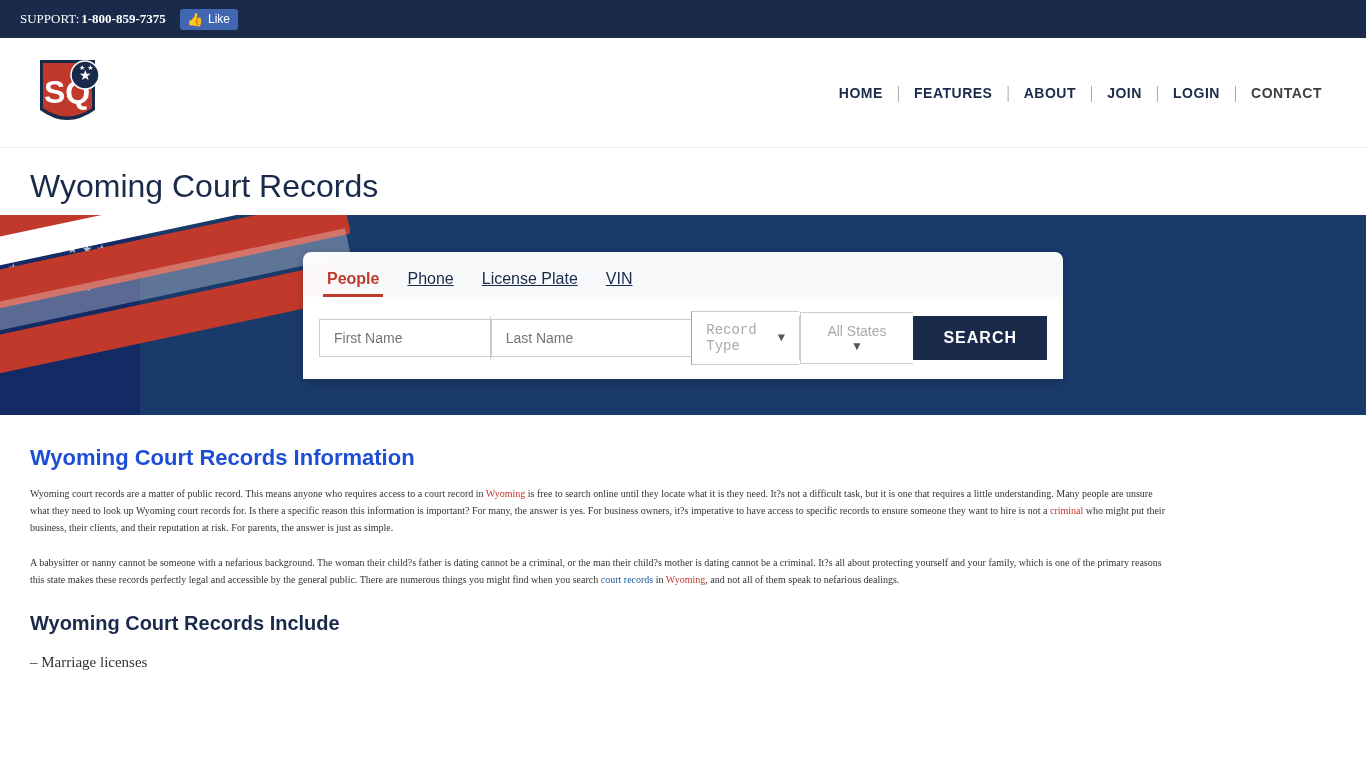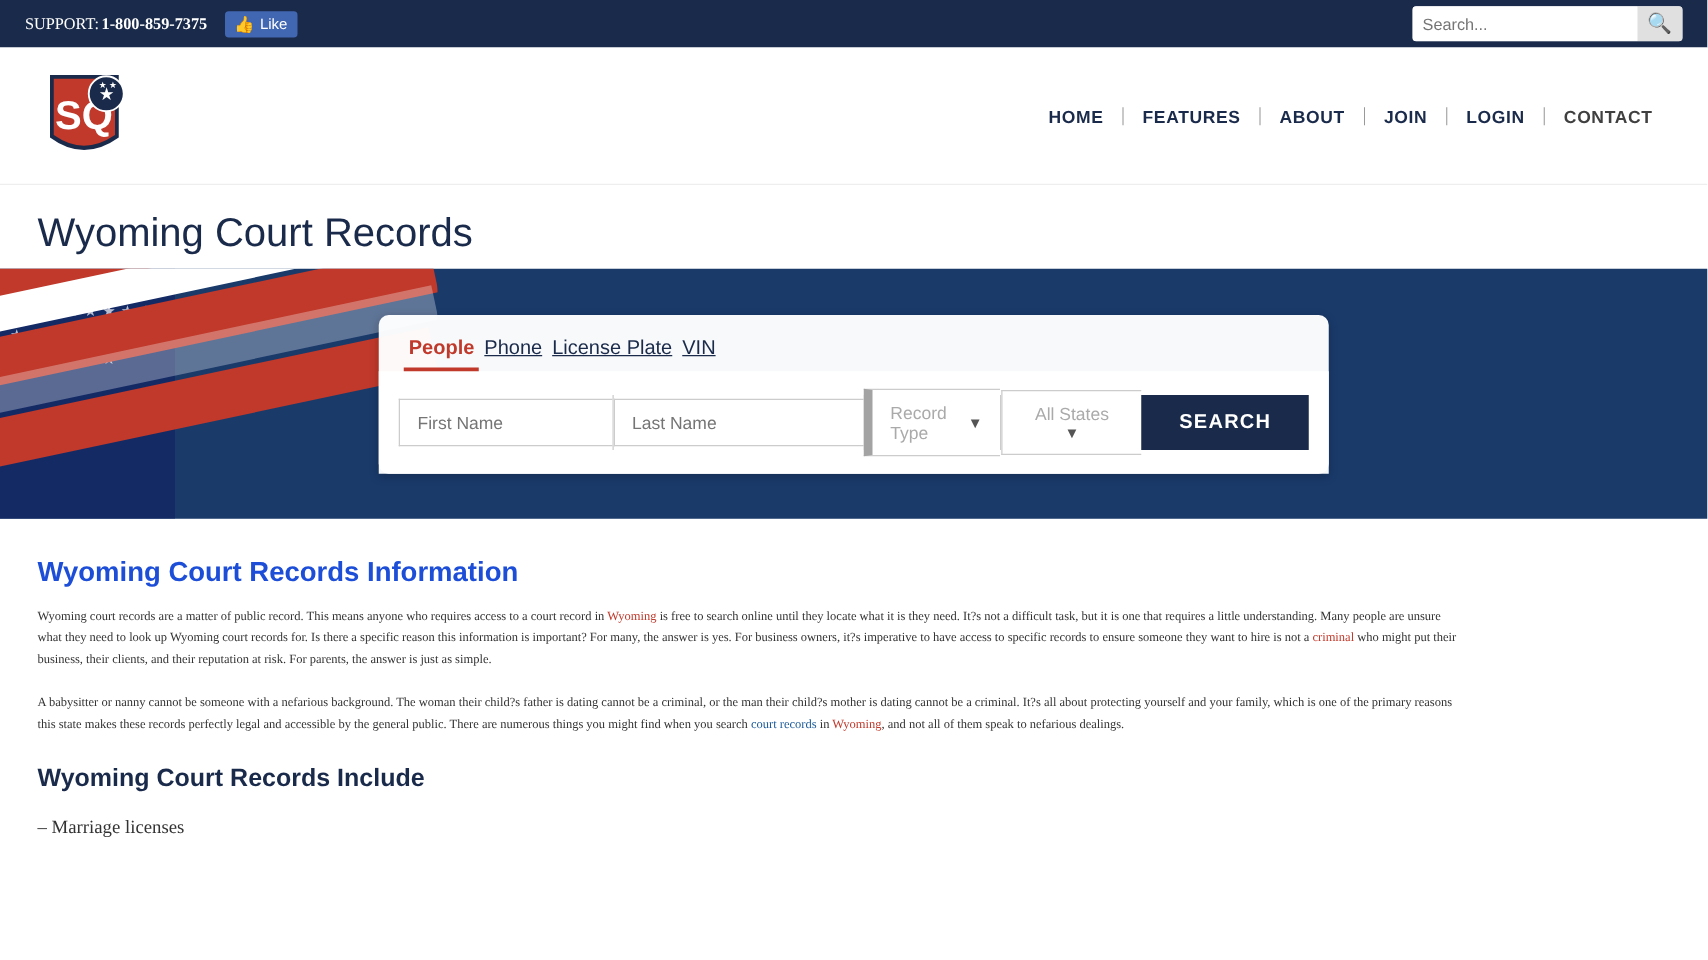--- a/index.html
+++ b/index.html
@@ -109,42 +109,43 @@
       border-radius: 8px 8px 0 0;
       width: 760px;
       margin-top: 0;
       padding: 0;
       box-shadow: 0 2px 8px rgba(0,0,0,0.2);
     }
     .search-tabs {
       display: flex;
       align-items: center;
       padding: 12px 20px 0 20px;
+      gap: 20px;
     }
     .search-tab {
       font-size: 16px; font-family: Arial, sans-serif; padding: 6px 4px;
       cursor: pointer; text-decoration: none;
       border-bottom: 3px solid transparent;
     }
     .search-tab.active { color: #c0392b; font-weight: bold; border-bottom-color: #c0392b; }
     .search-tab.inactive { color: #1a2a4a; text-decoration: underline; }
     .search-fields {
       display: flex; align-items: center; padding: 14px 16px; gap: 0;
       background: #fff; border-radius: 0 0 8px 8px;
     }
     .search-input {
       border: 1px solid #ccc; padding: 10px 14px; font-size: 14px;
       outline: none; background: #fff; font-family: Arial, sans-serif;
       color: #aaa;
     }
     .input-firstname { width: 171px; border-right: none; }
     .input-lastname { width: 200px; border-right: none; border-left: 1px solid #ccc; }
     .input-recordtype {
-      width: 155px; border-left: 7px solid #a3a3a3; border-right: none;
-      display: flex; align-items: center; justify-content: center; cursor: pointer;
+      width: 155px; border-left: 1px solid #a3a3a3; border-right: none;
+      display: flex; align-items: center; justify-content: center; cursor: pointer; font-family: Liberation Mono, monospace;
     }
     .input-allstates {
       width: 165px; border-left: 1px solid #ccc; border-right: none;
       display: flex; align-items: center; justify-content: space-between; cursor: pointer; flex-direction: column;
     }
     .dropdown-arrow { color: #555; font-size: 12px; }
     .search-btn {
       background: #1a2a4a; color: #fff; border: none; cursor: pointer;
       padding: 0 30px; height: 44px; font-size: 16px; font-weight: bold;
       font-family: Arial, sans-serif; letter-spacing: 1px;
@@ -171,28 +172,20 @@
 
 <div class="top-bar">
   <div class="top-bar-left">
     <span>
       <span>SUPPORT:</span><span style="font-weight:bold;margin-left:2px;">1-800-859-7375</span>
     </span>
     <button class="fb-like">
       <span class="fb-like-thumb">👍</span>
       <span>Like</span>
     </button>
-  </div>
-  <div class="top-bar-right">
-    <div class="search-box-top">
-      <input type="text" placeholder="Search..." style="">
-      <button>
-        <span style="font-size:16px;color:#333;">🔍</span>
-      </button>
-    </div>
   </div>
 </div>
 
 <div class="header">
   <div class="logo-combined">
 
     <div class="logo-sq-icon">
       <svg width="75" height="75" viewBox="0 0 75 75">
 
         <path d="M10,5 L65,5 L65,55 Q37,75 10,55 Z" fill="#1a2a4a"></path>

